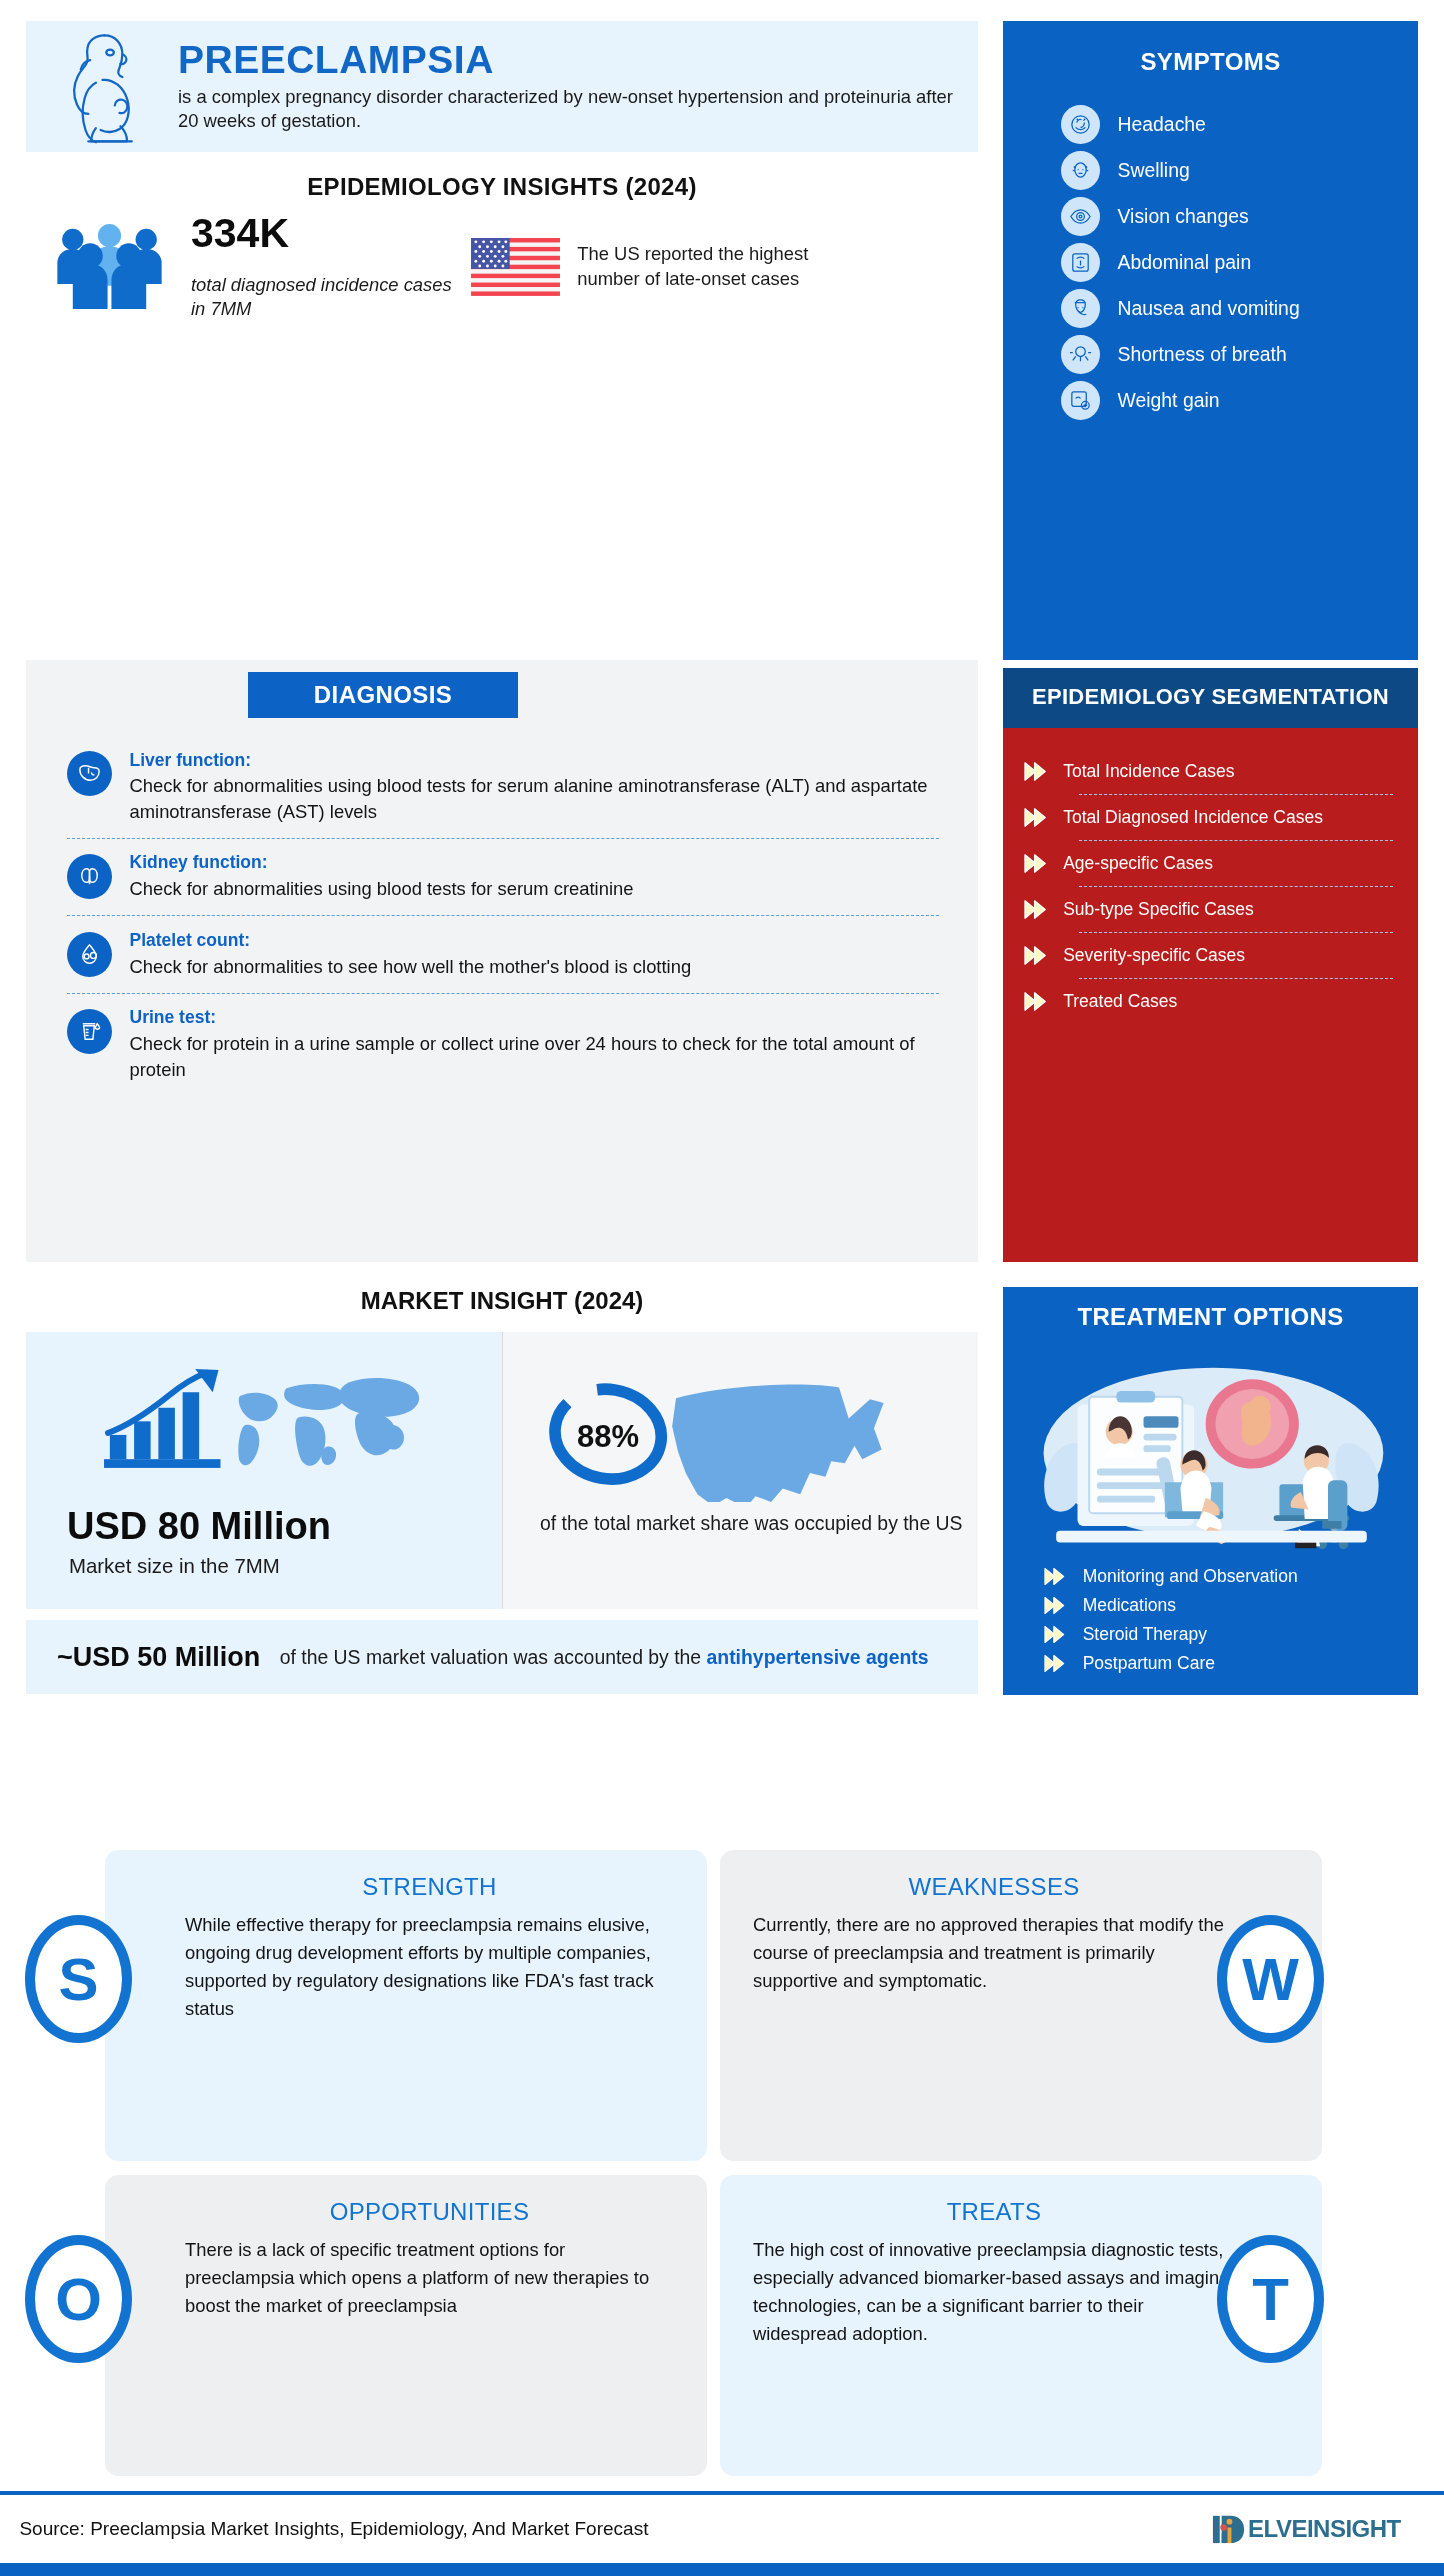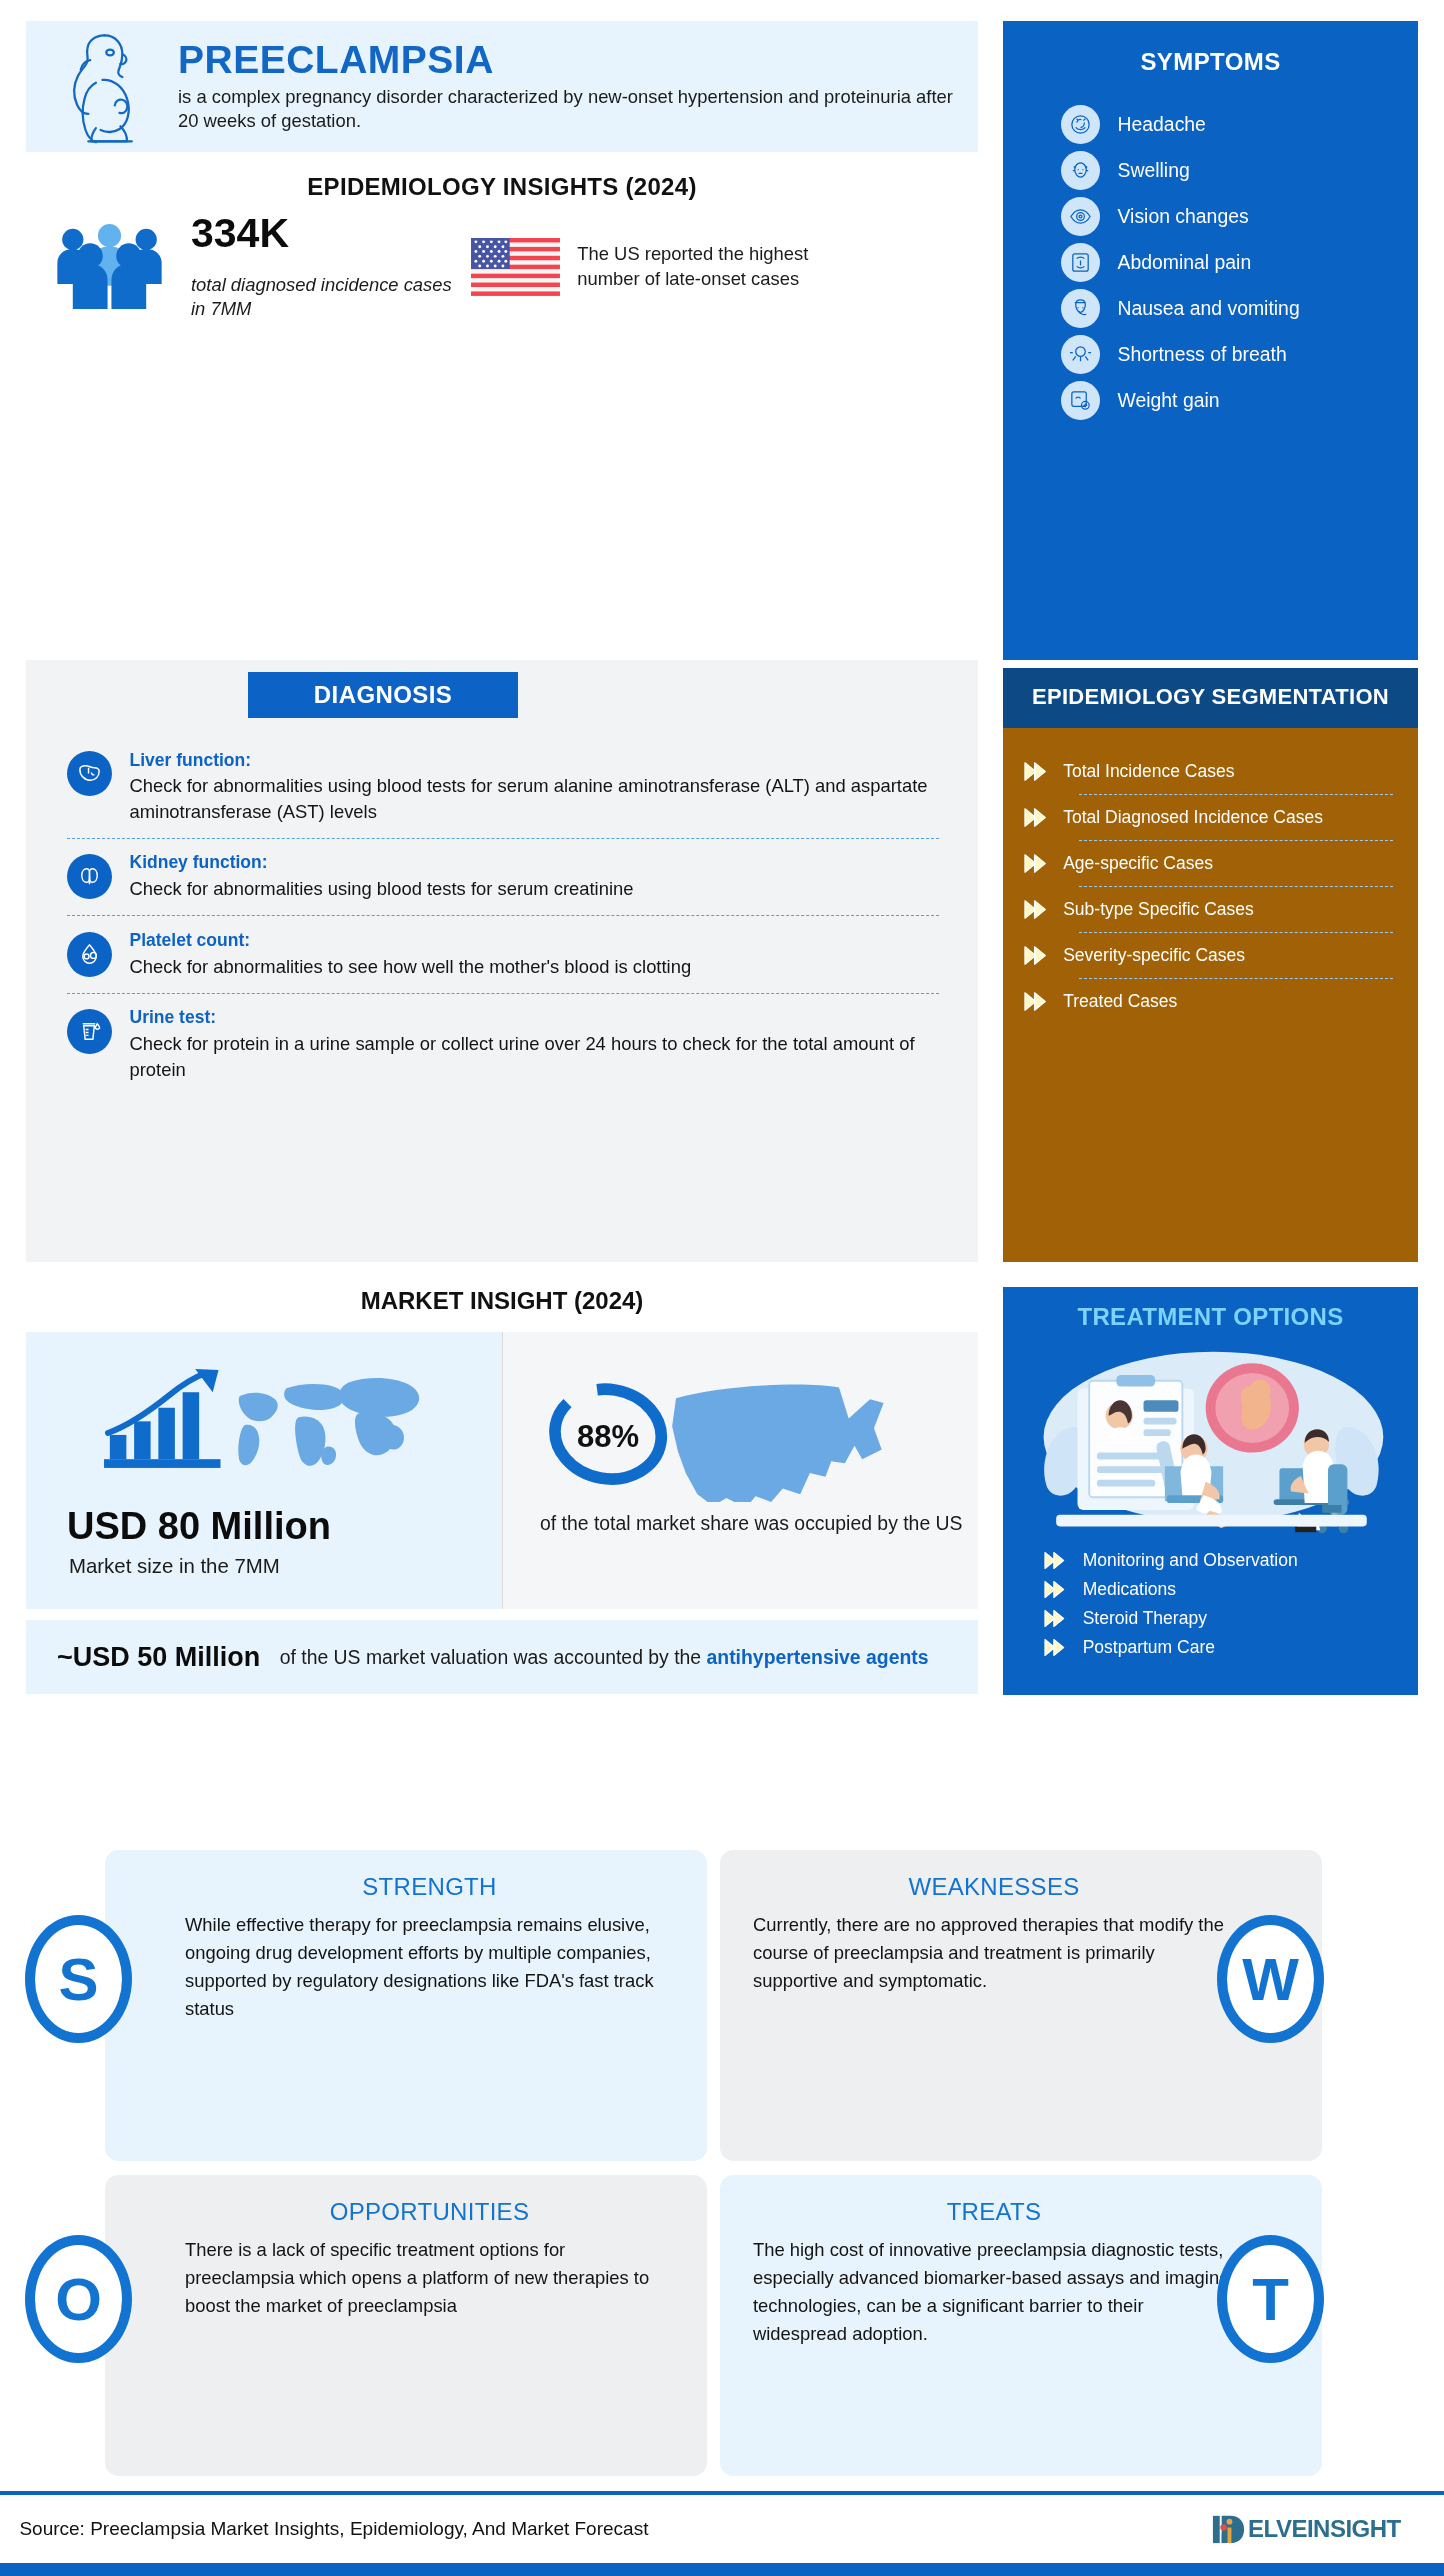--- a/index.html
+++ b/index.html
@@ -83,21 +83,21 @@
     flex: 0 0 auto; display: flex; align-items: center; justify-content: center; margin-top: 1.9px;
   }
   .diag-body { margin-left: 17.5px; }
   .diag-h { font-size: 17.5px; font-weight: bold; color: #0d63c5; margin-bottom: 2.9px; }
   .diag-p { font-size: 18.4px; color: #141414; line-height: 1.38; }
   .diag-sep { border-top: 1.9px dashed #5a9ddd; margin: 0 39px 0 41px; }
 
   
   .epiSeg {
     position: absolute; left: 1003px; top: 668px; width: 415px; height: 594px;
-    background: #a16207;
+    background: #b91c1c;
   }
   .epiSeg-head {
     background: #0d4a85; color: #fff; text-align: center; padding: 15.5px 9.7px 17.5px;
     font-size: 22px; font-weight: bold; line-height: 1.22; letter-spacing: 0.3px;
   }
   .epiSeg-list { padding: 21.4px 25px 0 17.5px; }
   .seg-item { display: flex; align-items: center; height: 45px; }
   .seg-label { color: #fff; font-size: 17.5px; margin-left: 9.7px; }
   .seg-sep { border-top: 1.9px dashed #9dc8ef; margin-left: 58px; }
 
@@ -121,22 +121,22 @@
   .mkt-band-big { font-size: 27px; font-weight: bold; color: #0c0c0c; margin-left: 31px; white-space: nowrap; }
   .mkt-band-txt { font-size: 19.4px; color: #1b1b1b; line-height: 1.38; margin-left: 19.4px; }
   .accent { color: #0d63c5; font-weight: bold; }
 
   
   .treat {
     position: absolute; left: 1003px; top: 1287px; width: 415px; height: 408px;
     background: #0a62c2; padding-top: 15.5px;
   }
   .treat h2 {
-    color: #7dd3fc; font-size: 24px; font-weight: bold; text-align: center;
-    letter-spacing: 0.3px; margin-bottom: 9px;
+    color: #ffffff; font-size: 24px; font-weight: bold; text-align: center;
+    letter-spacing: 0.3px; margin-bottom: 25px;
   }
   .treat-illus { width: 384px; height: 199px; margin: 0 auto; display: block; }
   .treat-list { padding: 7.8px 0 0 37px; }
   .treat-item { display: flex; align-items: center; height: 29px; }
   .treat-label { color: #fff; font-size: 17.5px; margin-left: 9.7px; }
 
   
   .swot-card { position: absolute; border-radius: 13.6px; }
   .swot-circle {
     position: absolute; width: 107px; height: 128px; border-radius: 50%;

